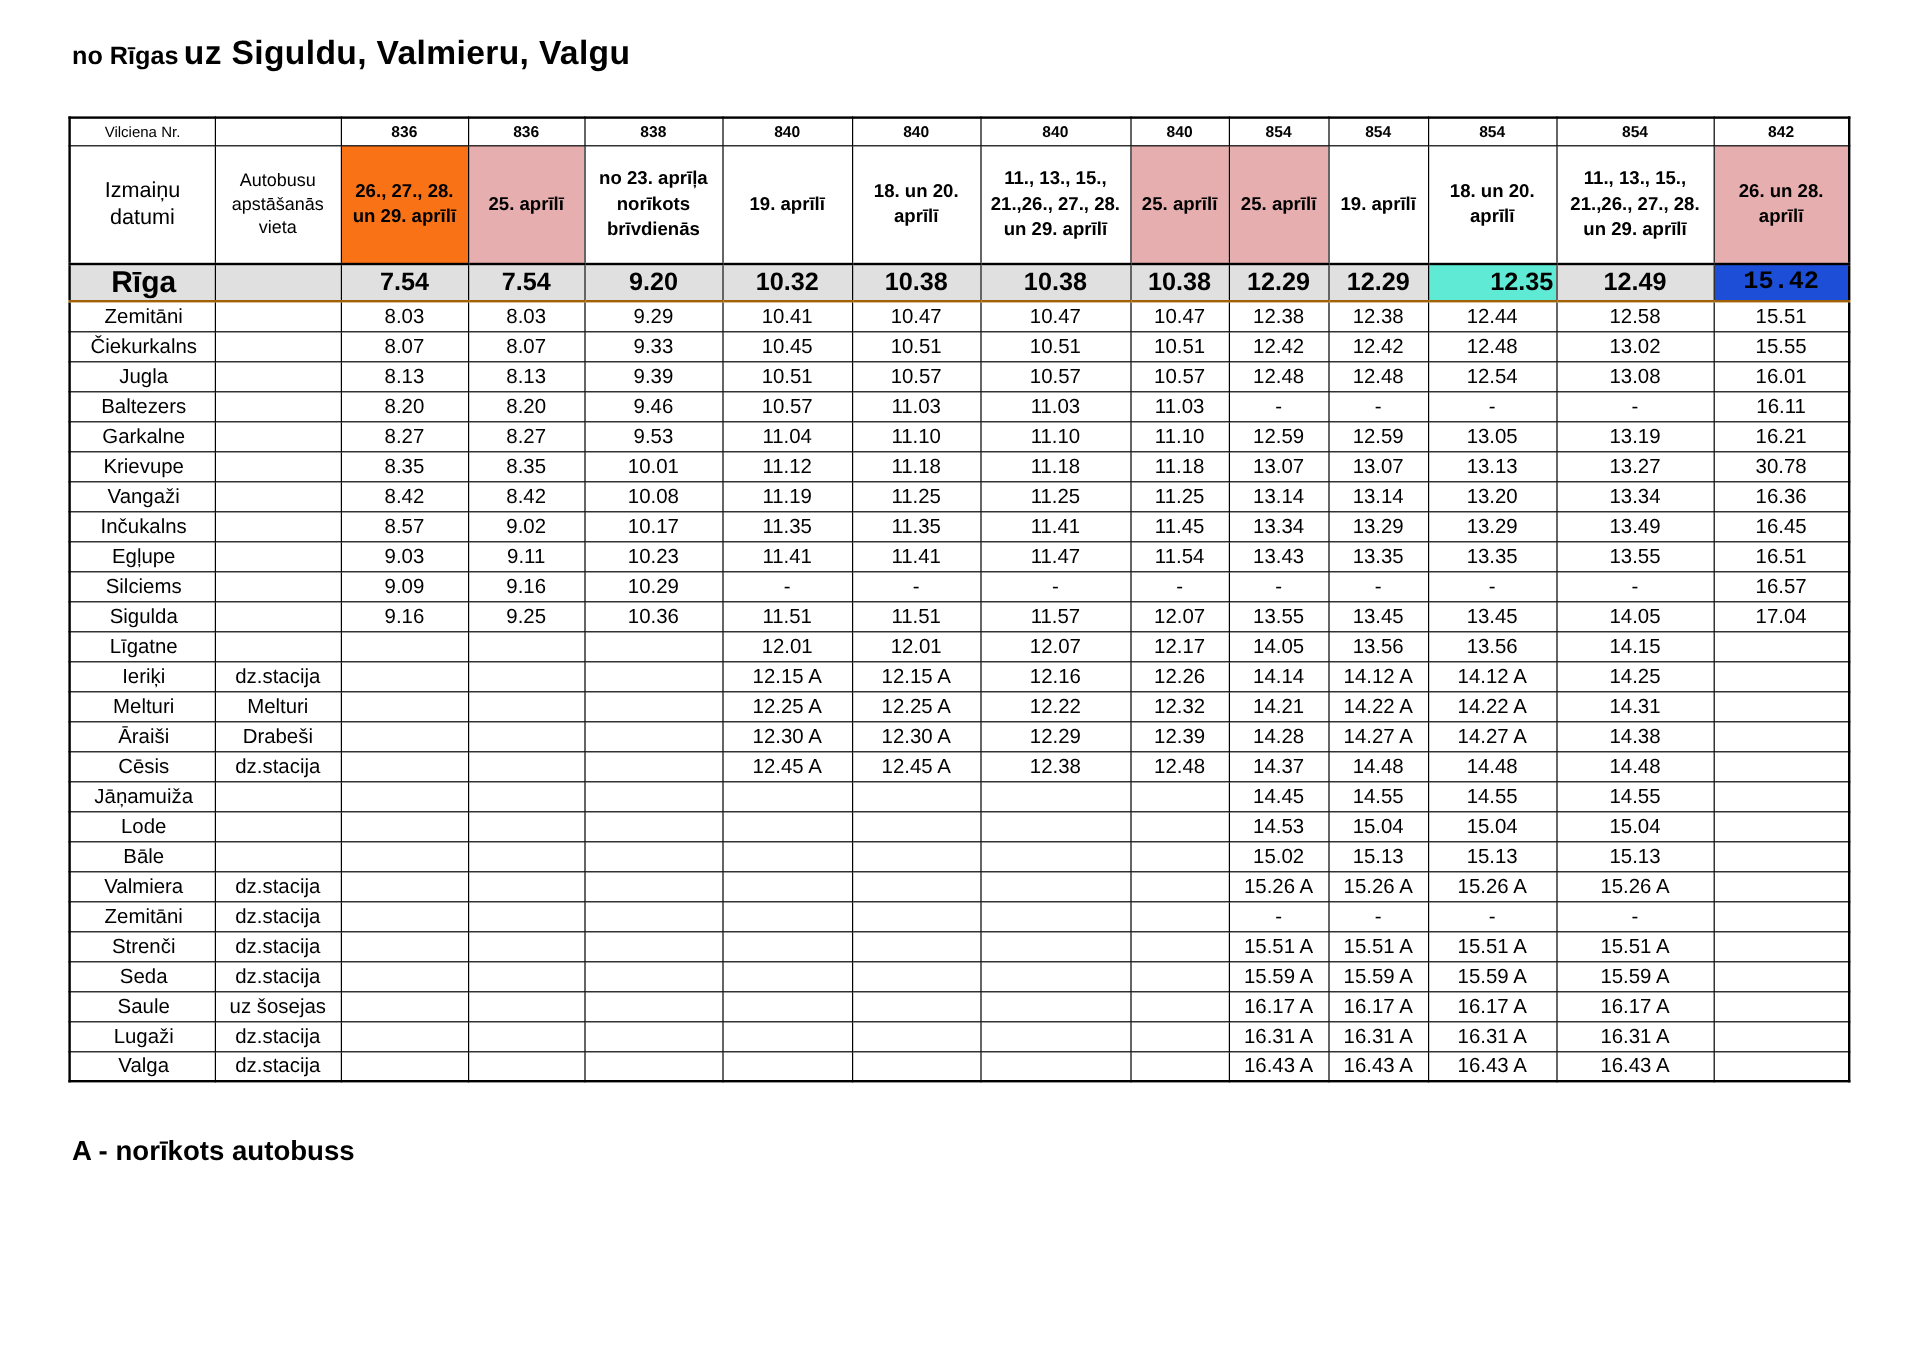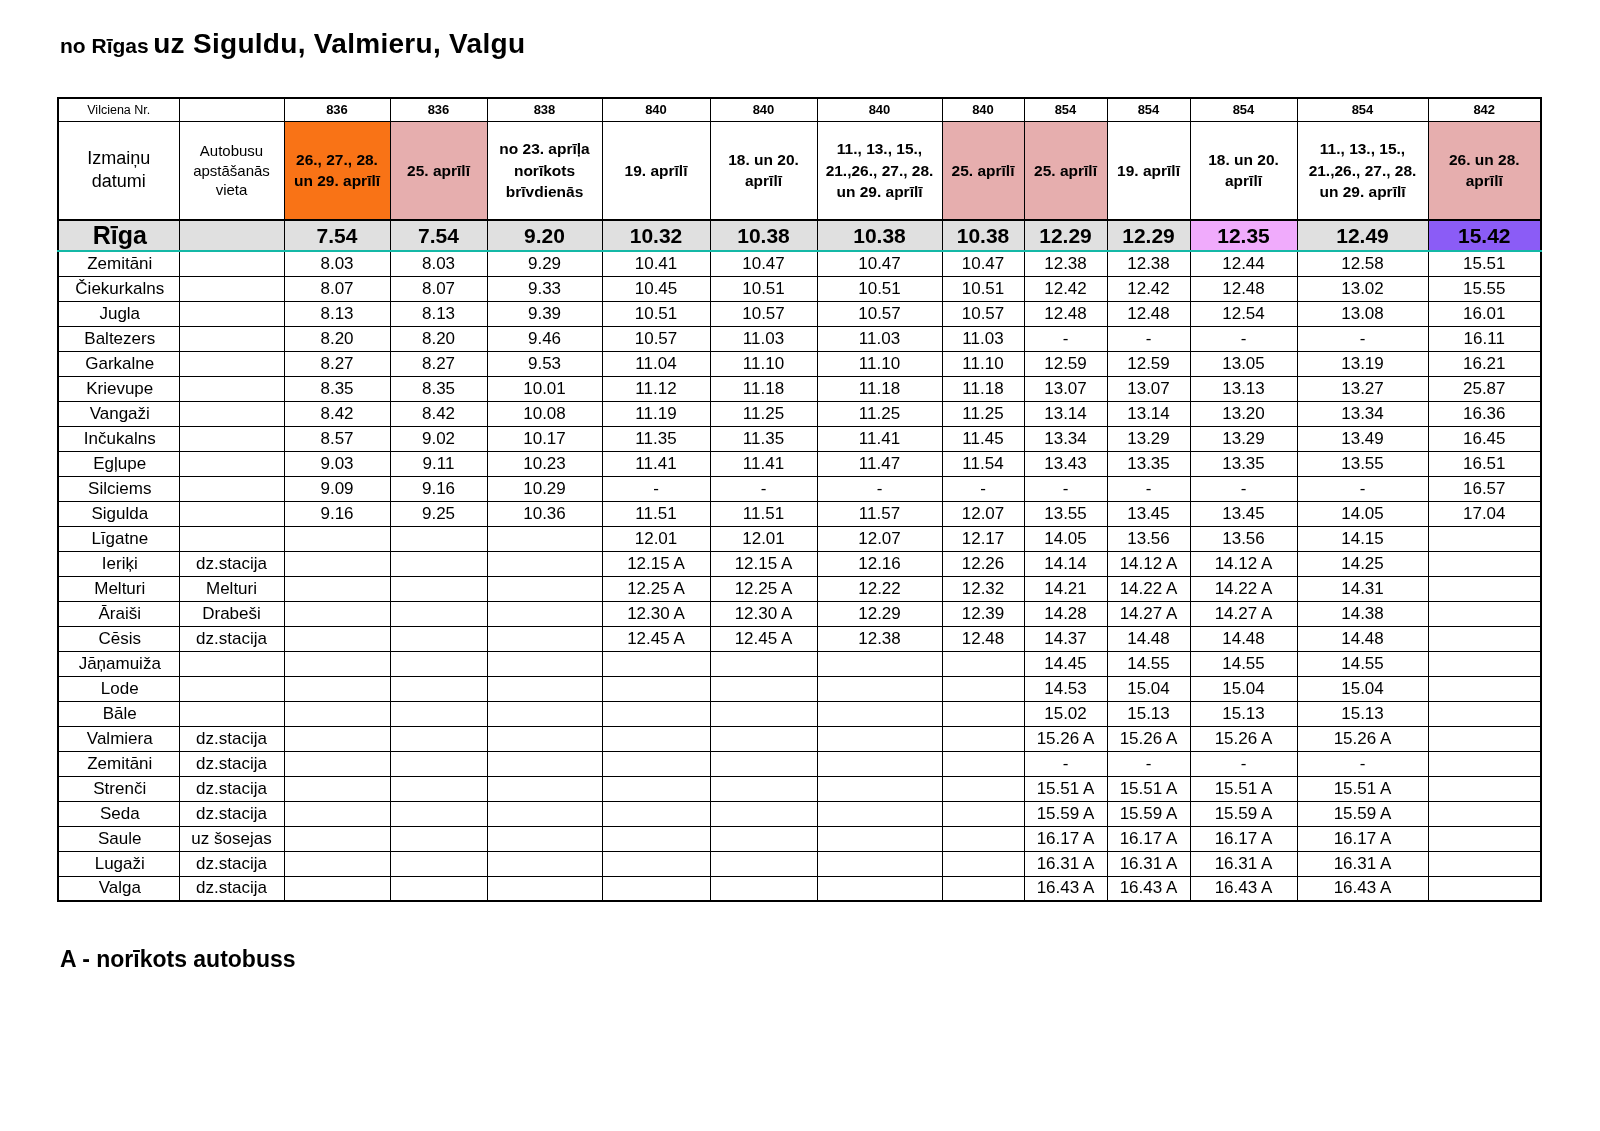--- a/index.html
+++ b/index.html
@@ -31,21 +31,21 @@
   }
   
   tr.nr-row th { height: 23px; font-size: 13px; font-weight: 700; }
   tr.nr-row th.corner { font-weight: 400; font-size: 12.5px; }
   
   tr.date-row th { height: 99px; font-size: 15.5px; font-weight: 700; line-height: 1.38; border-bottom: 2px solid #000; }
   tr.date-row th.head-col1 { font-weight: 400; font-size: 18px; line-height: 1.3; }
   tr.date-row th.head-col2 { font-weight: 400; font-size: 15px; line-height: 1.3; }
   tr.date-row th.hl { background: #e6aeae; }
   
-  tr.origin-row td { height: 30px; font-weight: 700; font-size: 21px; border-bottom: 2px solid #14b8a6; }
+  tr.origin-row td { height: 30px; font-weight: 700; font-size: 21px; border-bottom: 2px solid #a16207; }
   tr.origin-row td.station { font-size: 25px; text-align: center; }
   
   tr.data-row td { height: 25px; font-size: 17px; }
   td.station { text-align: center; padding-left: 4px; }
   td.stop { font-size: 16px; }
   .footnote { margin: 44px 0 0 3px; font-weight: 700; font-size: 23px; }
 </style>
 </head>
 <body>
 
@@ -112,23 +112,23 @@
           <td class="stop" style="background: rgb(224, 224, 224);"></td>
           <td style="background: rgb(224, 224, 224);">7.54</td>
           <td style="background: rgb(224, 224, 224);">7.54</td>
           <td style="background: rgb(224, 224, 224);">9.20</td>
           <td style="background: rgb(224, 224, 224);">10.32</td>
           <td style="background: rgb(224, 224, 224);">10.38</td>
           <td style="background: rgb(224, 224, 224);">10.38</td>
           <td style="background: rgb(224, 224, 224);">10.38</td>
           <td style="background: rgb(224, 224, 224);">12.29</td>
           <td style="background: rgb(224, 224, 224);">12.29</td>
-          <td style="background: #f0abfc;">12.35</td>
+          <td style="background: #5eead4; text-align: right;">12.35</td>
           <td style="background: rgb(224, 224, 224);">12.49</td>
-          <td style="background: #8b5cf6;">15.42</td>
+          <td style="background: #1d4ed8; font-family: Liberation Mono, monospace;">15.42</td>
         </tr>
         <tr class="data-row">
           <td class="station">Zemitāni</td>
           <td class="stop"></td>
           <td>8.03</td>
           <td>8.03</td>
           <td>9.29</td>
           <td>10.41</td>
           <td>10.47</td>
           <td>10.47</td>
@@ -210,21 +210,21 @@
           <td>8.35</td>
           <td>10.01</td>
           <td>11.12</td>
           <td>11.18</td>
           <td>11.18</td>
           <td>11.18</td>
           <td>13.07</td>
           <td>13.07</td>
           <td>13.13</td>
           <td>13.27</td>
-          <td>25.87</td>
+          <td>30.78</td>
         </tr>
         <tr class="data-row">
           <td class="station">Vangaži</td>
           <td class="stop"></td>
           <td>8.42</td>
           <td>8.42</td>
           <td>10.08</td>
           <td>11.19</td>
           <td>11.25</td>
           <td>11.25</td>

